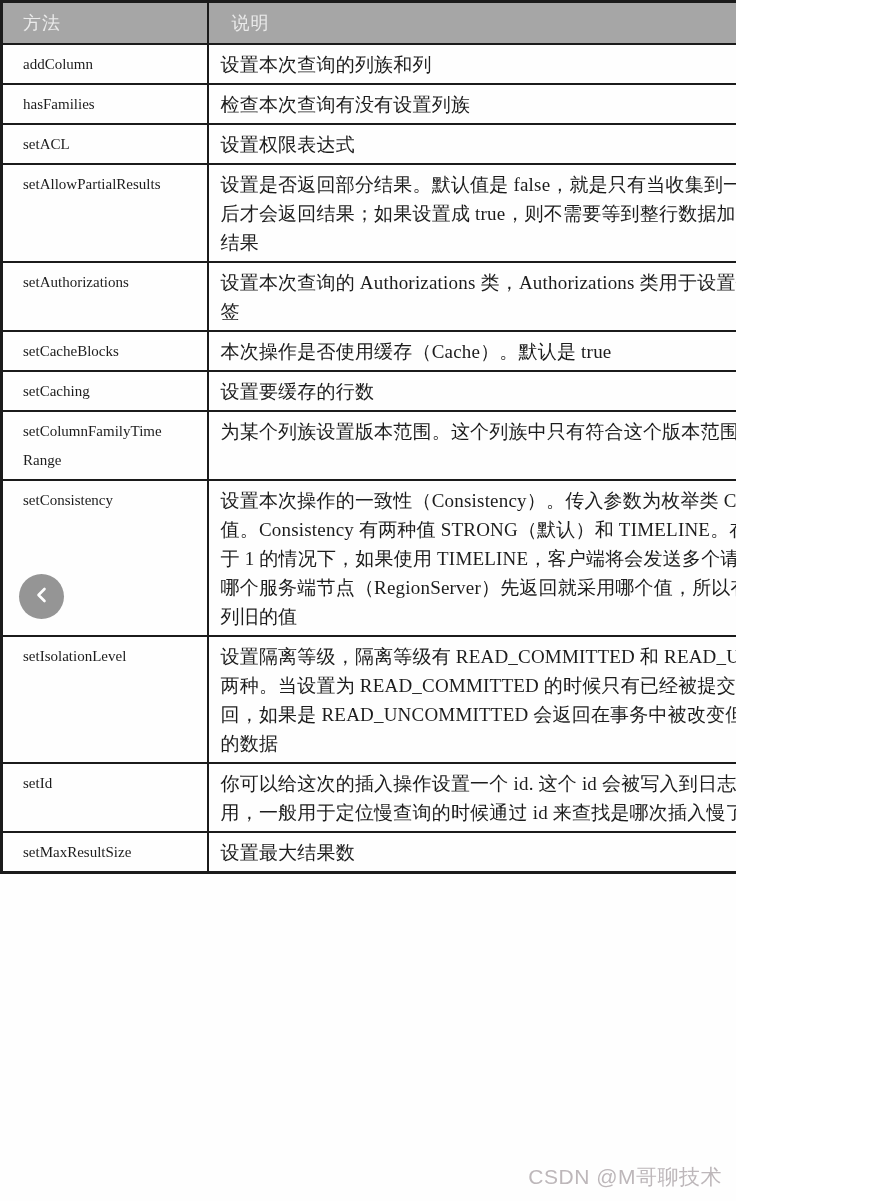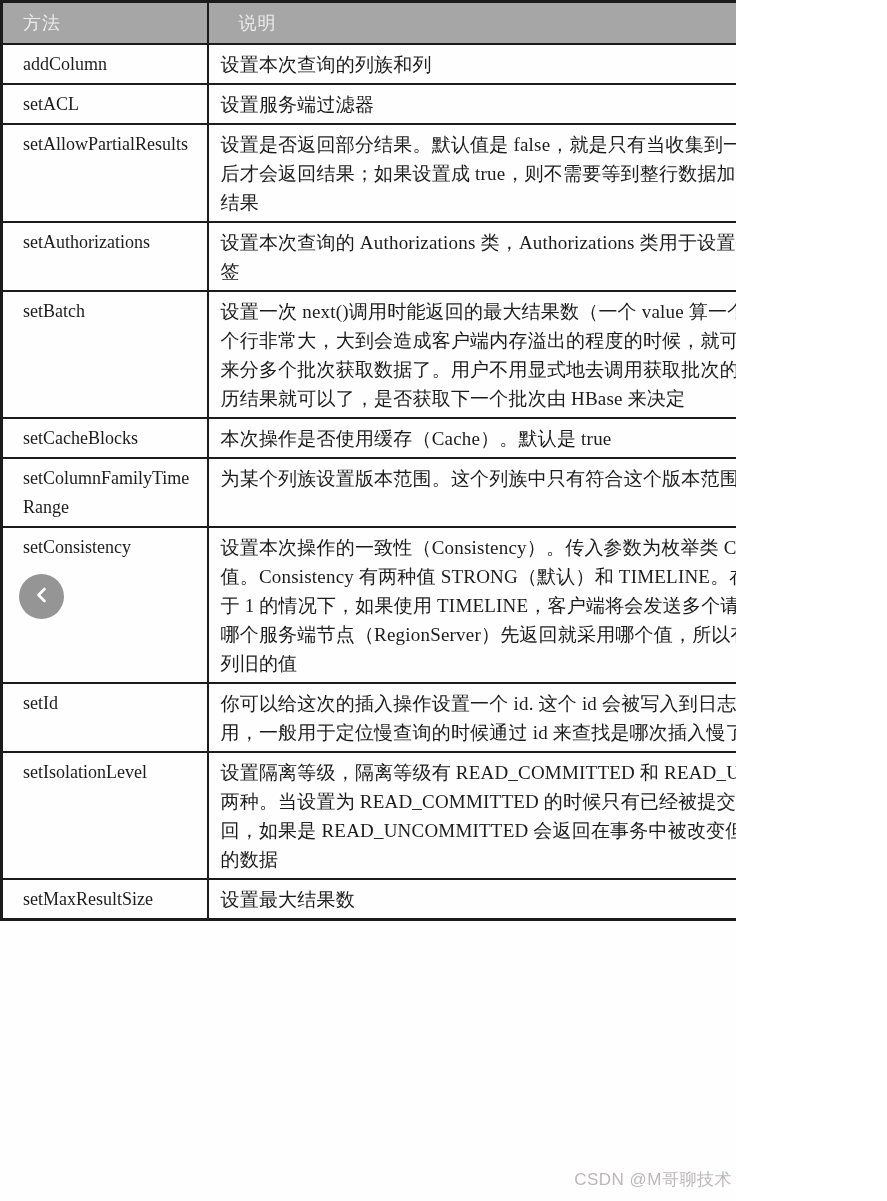--- a/index.html
+++ b/index.html
@@ -28,30 +28,30 @@
     background: #a6a6a6;
     color: #ebebeb;
     font-weight: normal;
     text-align: left;
     font-size: 18px;
     height: 40px;
     padding: 0 10px 0 20px;
     border: 2px solid #1b1b1b;
     letter-spacing: 1px;
   }
-  th.h-desc { padding-left: 30px; }
+  th.h-desc { padding-left: 23px; }
   td {
     border: 2px solid #1b1b1b;
     vertical-align: top;
     font-size: 19px;
     line-height: 29px;
     padding: 5px 9px 4px 12px;
   }
   td.method {
-    font-size: 18px;
+    font-size: 15px;
     padding-left: 20px;
     padding-right: 0;
     white-space: pre-line;
     overflow-wrap: anywhere;
   }
   td.desc {
     letter-spacing: 0.2px;
   }
   .back-button {
     position: absolute;
@@ -61,24 +61,24 @@
     height: 45px;
     border-radius: 50%;
     background: rgba(128, 128, 128, 0.83);
     display: flex;
     align-items: center;
     justify-content: center;
     cursor: pointer;
   }
   .watermark {
     position: absolute;
-    right: 4px;
+    right: 14px;
     bottom: 10px;
     font-family: "Liberation Sans", sans-serif;
-    font-size: 17px;
+    font-size: 21px;
     color: #bdb7ba;
     letter-spacing: 0.5px;
     white-space: nowrap;
   }
 </style>
 </head>
 <body>
 
 <div class="page">
 
@@ -94,68 +94,72 @@
       </tr>
     </thead>
     <tbody>
     <tr>
       <td class="method">addColumn</td>
       <td class="desc">设置本次查询的列族和列</td>
     </tr>
 
 
 
+    <tr>
+      <td class="method">hasFamilies</td>
+      <td class="desc">检查本次查询有没有设置列族</td>
+    </tr>
 
     <tr>
       <td class="method">setACL</td>
-      <td class="desc">设置服务端过滤器</td>
+      <td class="desc">设置权限表达式</td>
     </tr>
 
     <tr>
       <td class="method">setAllowPartialResults</td>
       <td class="desc">设置是否返回部分结果。默认值是 false，就是只有当收集到一整行的完整数据后才会返回结果；如果设置成 true，则不需要等到整行数据加载完就可以返回结果</td>
     </tr>
 
 
     <tr>
       <td class="method">setAuthorizations</td>
       <td class="desc">设置本次查询的 Authorizations 类，Authorizations 类用于设置你需要查询的标签</td>
     </tr>
 
-    <tr>
-      <td class="method">setBatch</td>
-      <td class="desc">设置一次 next()调用时能返回的最大结果数（一个 value 算一个结果）。当某个行非常大，大到会造成客户端内存溢出的程度的时候，就可以使用 setBatch 来分多个批次获取数据了。用户不用显式地去调用获取批次的方法，只需要遍历结果就可以了，是否获取下一个批次由 HBase 来决定</td>
-    </tr>
 
     <tr>
       <td class="method">setCacheBlocks</td>
       <td class="desc">本次操作是否使用缓存（Cache）。默认是 true</td>
     </tr>
 
+    <tr>
+      <td class="method">setCaching</td>
+      <td class="desc">设置要缓存的行数</td>
+    </tr>
 
     <tr>
       <td class="method">setColumnFamilyTime
 Range</td>
       <td class="desc">为某个列族设置版本范围。这个列族中只有符合这个版本范围的数据会返回</td>
     </tr>
 
     <tr>
       <td class="method">setConsistency</td>
       <td class="desc">设置本次操作的一致性（Consistency）。传入参数为枚举类 Consistency 的值。Consistency 有两种值 STRONG（默认）和 TIMELINE。在集群备份数大于 1 的情况下，如果使用 TIMELINE，客户端将会发送多个请求去获取数据，哪个服务端节点（RegionServer）先返回就采用哪个值，所以有可能获取到该列旧的值</td>
     </tr>
 
 
     <tr>
-      <td class="method">setId</td>
-      <td class="desc">你可以给这次的插入操作设置一个 id. 这个 id 会被写入到日志中。平时没什么用，一般用于定位慢查询的时候通过 id 来查找是哪次插入慢了</td>
+      <td class="method">setIsolationLevel</td>
+      <td class="desc">设置隔离等级，隔离等级有 READ_COMMITTED 和 READ_UNCOMMITTED 两种。当设置为 READ_COMMITTED 的时候只有已经被提交的数据会被返回，如果是 READ_UNCOMMITTED 会返回在事务中被改变但是还没有提交的数据</td>
     </tr>
 
     <tr>
-      <td class="method">setIsolationLevel</td>
-      <td class="desc">设置隔离等级，隔离等级有 READ_COMMITTED 和 READ_UNCOMMITTED 两种。当设置为 READ_COMMITTED 的时候只有已经被提交的数据会被返回，如果是 READ_UNCOMMITTED 会返回在事务中被改变但是还没有提交的数据</td>
+      <td class="method">setId</td>
+      <td class="desc">你可以给这次的插入操作设置一个 id. 这个 id 会被写入到日志中。平时没什么用，一般用于定位慢查询的时候通过 id 来查找是哪次插入慢了</td>
     </tr>
 
 
     <tr>
       <td class="method">setMaxResultSize</td>
       <td class="desc">设置最大结果数</td>
     </tr>
   </tbody>
   </table>
 

